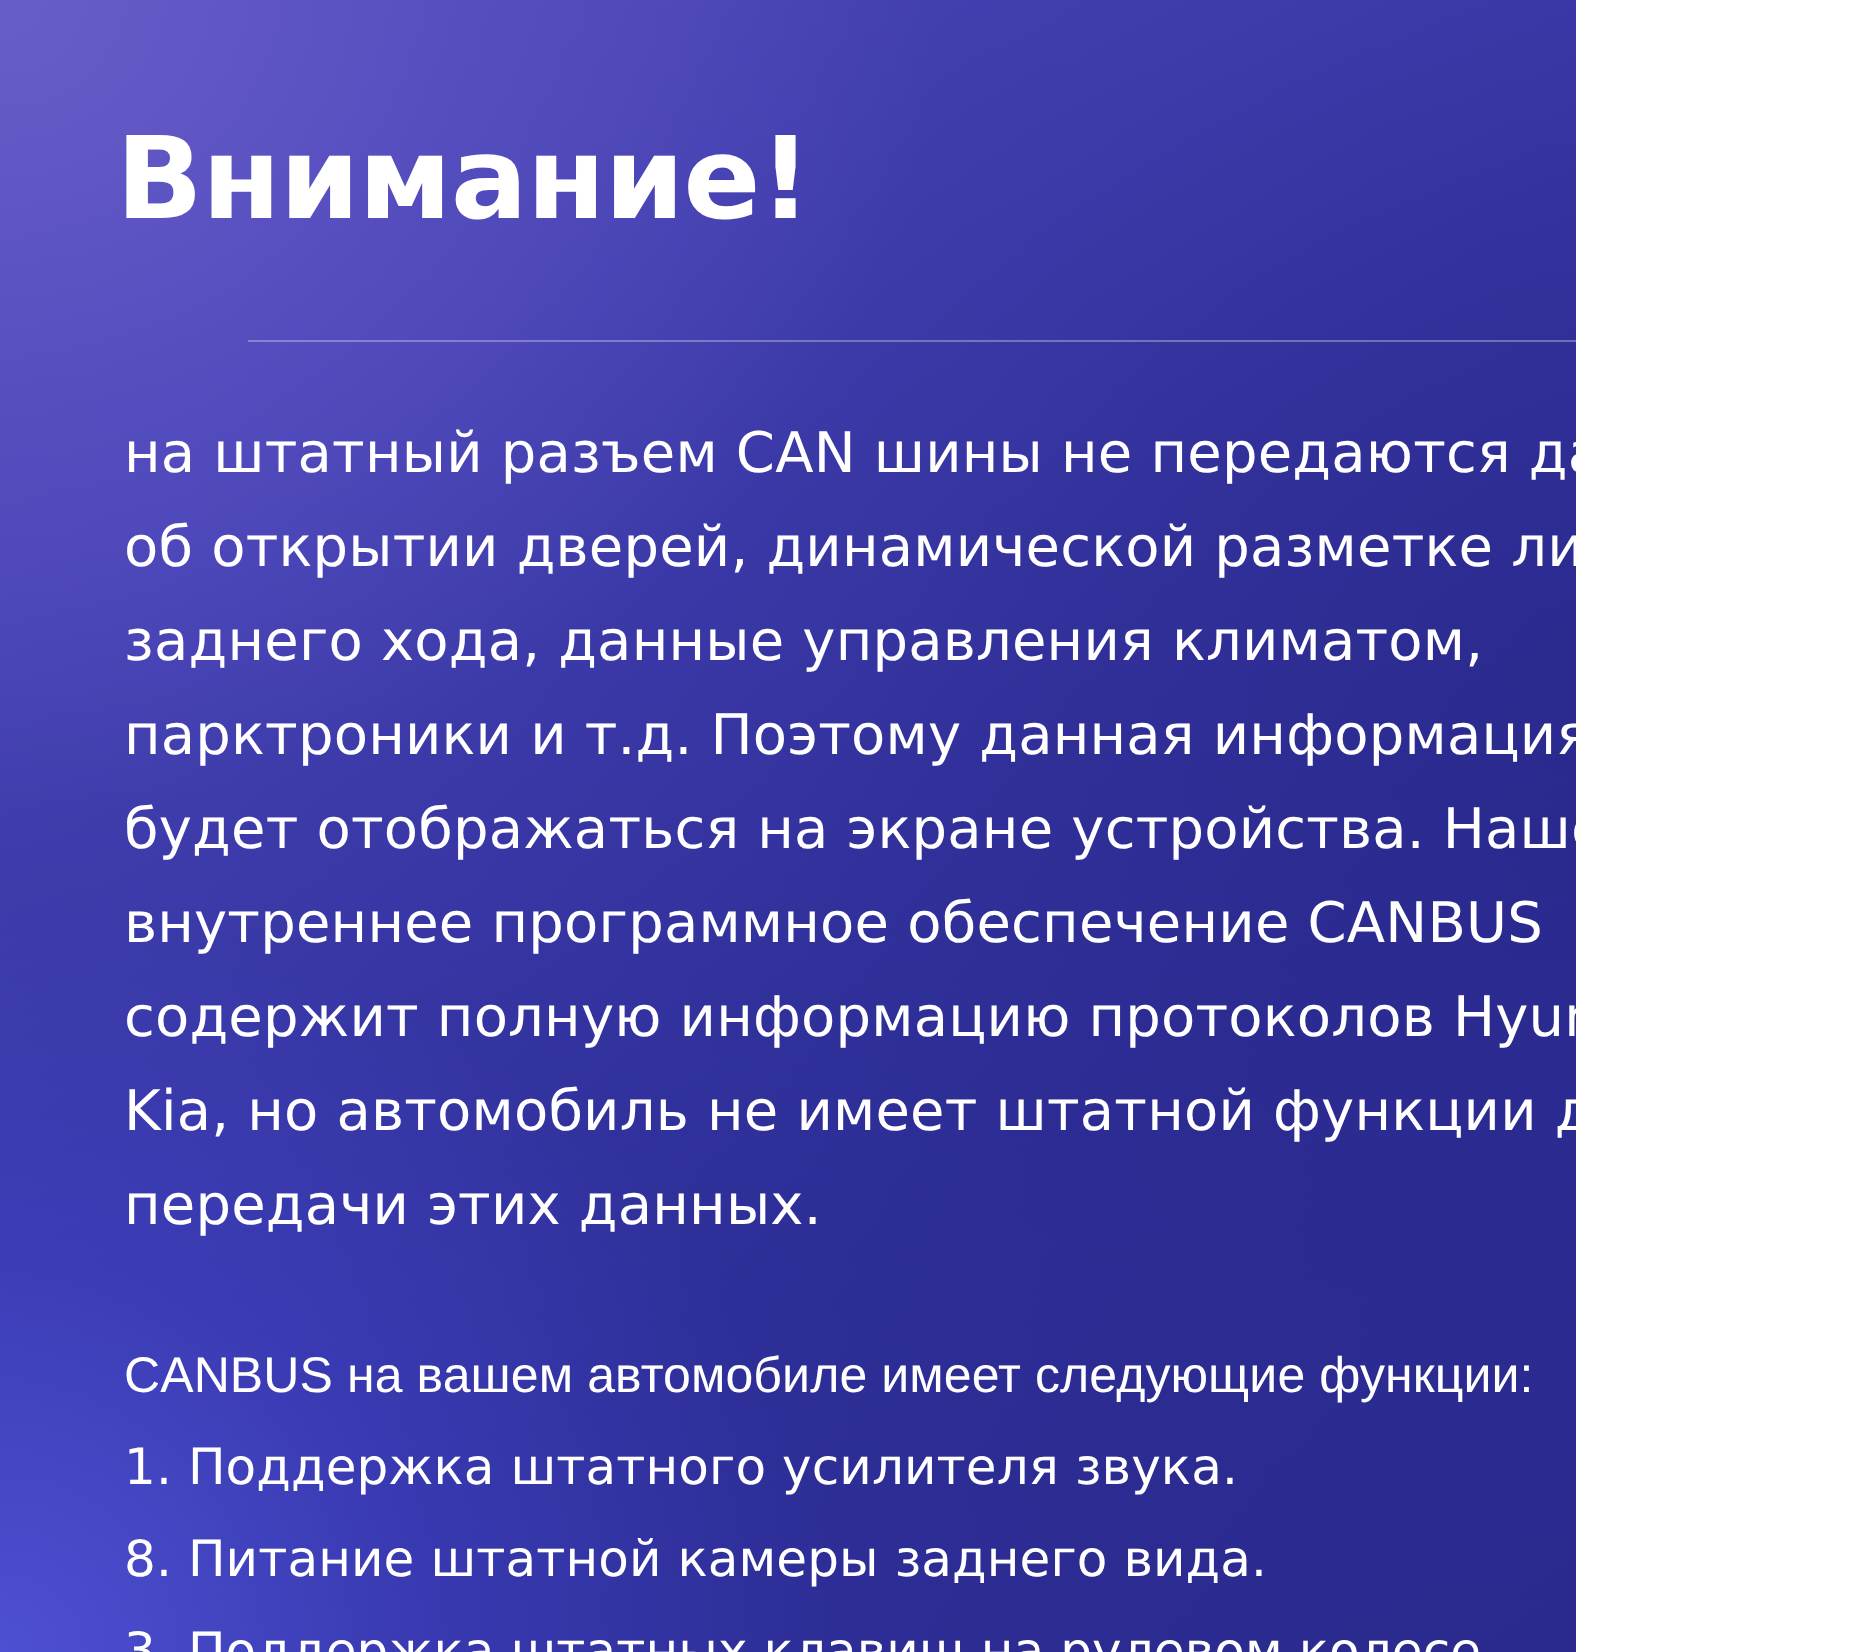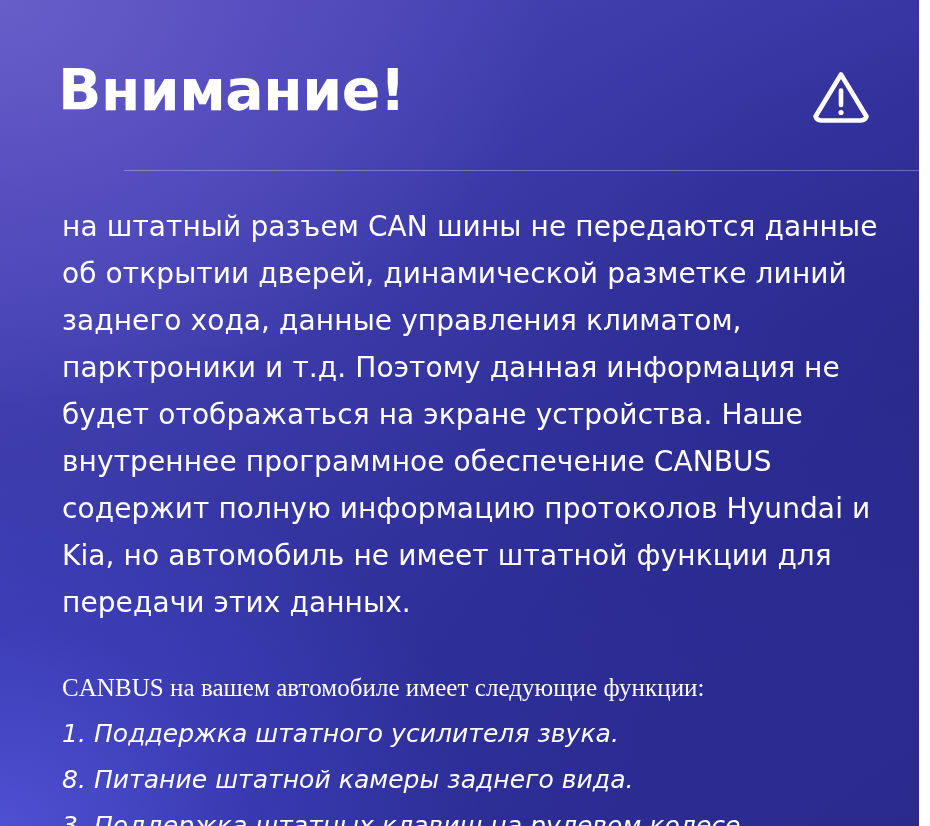--- a/index.html
+++ b/index.html
@@ -9,21 +9,21 @@
   body {
     width: 930px;
     height: 826px;
     overflow: hidden;
     font-family: "Liberation Sans", sans-serif;
     -webkit-font-smoothing: antialiased;
   }
 
   #banner {
     position: relative;
-    width: 919px;
+    width: 788px;
     height: 826px;
     box-sizing: border-box;
     background-color: #2c2c93;
     background-image:
       radial-gradient(115% 95% at 0% 0%, rgba(104,94,201,0.98) 0%, rgba(88,79,192,0.72) 26%, rgba(60,56,165,0.28) 52%, rgba(45,45,150,0.0) 72%),
       radial-gradient(95% 80% at 0% 100%, rgba(80,83,215,0.92) 0%, rgba(64,66,196,0.55) 30%, rgba(48,50,160,0.18) 56%, rgba(44,44,147,0.0) 76%),
       radial-gradient(120% 100% at 100% 40%, rgba(38,36,132,0.55) 0%, rgba(40,40,143,0.25) 45%, rgba(44,44,147,0.0) 75%),
       linear-gradient(150deg, #5a52c0 0%, #4a47bb 22%, #3a39a8 45%, #2e2e97 68%, #2a2a8e 100%);
     overflow: hidden;
   }
@@ -93,21 +93,21 @@
     line-height: 47px;
   }
 
   #functions-block {
     margin-top: 39px;
   }
 
   #functions-heading {
     margin: 0;
     color: #ffffff;
-    font-family: Liberation Serif, serif;
+    font-family: Liberation Sans, sans-serif;
     font-weight: 400;
     font-size: 25px;
     line-height: 46px;
     letter-spacing: 0.05px;
     white-space: nowrap;
   }
 
   #functions-list {
     list-style: none;
     margin: 0;
@@ -115,21 +115,20 @@
   }
 
   .function-item {
     color: #ffffff;
     font-family: "DejaVu Sans", sans-serif;
     font-weight: 400;
     font-size: 25px;
     line-height: 46px;
     letter-spacing: 0.05px;
     white-space: nowrap;
-    font-style: italic;
   }
 </style>
 </head>
 <body>
 
 <div id="banner">
 
   <div id="header">
 
     <h1 id="title">Внимание!</h1>

